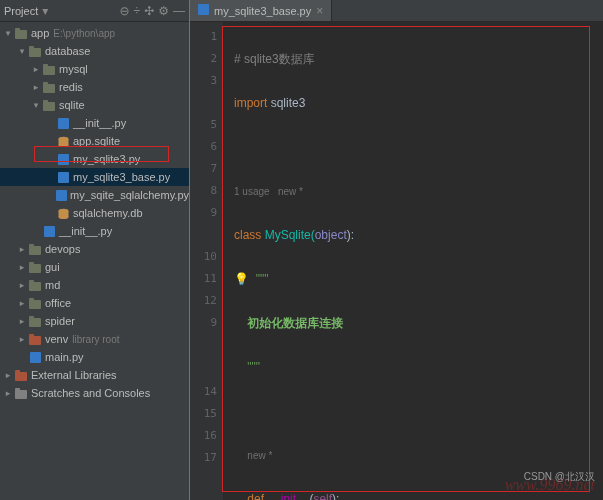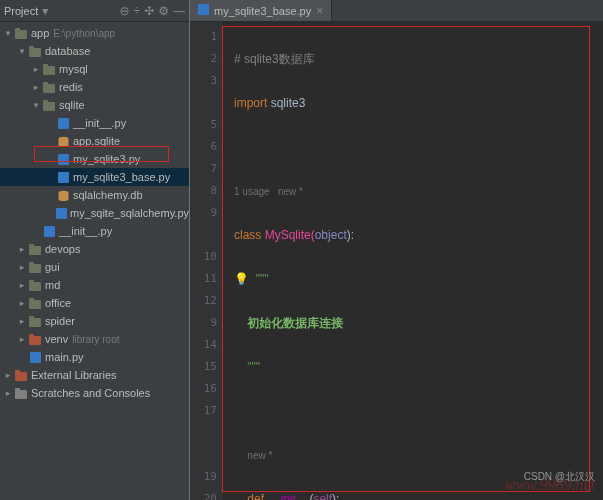--- a/index.html
+++ b/index.html
@@ -91,21 +91,21 @@
     font-size: 12px;
     line-height: 22px;
     white-space: pre;
     color: #a9b7c6;
     overflow: auto;
     position: relative;
   }
   .code .line { height: 22px; }
   .cm { color: #808080; }
   .kw { color: #cc7832; }
-  .cls { color: #ec4899; }
+  .cls { color: #14b8a6; }
   .bn { color: #8888c6; }
   .sf { color: #94558d; }
   .mag { color: #b200b2; }
   .doc { color: #629755; }
   .doc-b { color: #77b767; font-weight: bold; }
   .hint { color: #707070; font-size: 10px; margin-top: 48px; }
   .bulb { color: #f0a732; }
   
   .redbox-tree {
     position: absolute; left: 34px; top: 146px; width: 135px; height: 16px;
@@ -226,34 +226,34 @@
       <span class="ficon">
           <svg width="11" height="11">
             <rect class="svg-py" width="11" height="11" rx="1"></rect>
           </svg>
         </span>
       <span class="label">my_sqlite3_base.py</span>
     </div>
     <div class="tree-row" style="padding-left:56px">
       <span class="ficon">
           <svg width="11" height="11">
+            <rect class="svg-py" width="11" height="11" rx="1"></rect>
+          </svg>
+        </span>
+      <span class="label">my_sqite_sqlalchemy.py</span>
+    </div>
+    <div class="tree-row" style="padding-left:56px">
+      <span class="ficon">
+          <svg width="11" height="11">
             <ellipse class="svg-db" cx="5.5" cy="3" rx="5" ry="2.3"></ellipse>
             <rect class="svg-db" x="0.5" y="3" width="10" height="6"></rect>
             <ellipse class="svg-db" cx="5.5" cy="9" rx="5" ry="2"></ellipse>
           </svg>
         </span>
       <span class="label">sqlalchemy.db</span>
-    </div>
-    <div class="tree-row" style="padding-left:56px">
-      <span class="ficon">
-          <svg width="11" height="11">
-            <rect class="svg-py" width="11" height="11" rx="1"></rect>
-          </svg>
-        </span>
-      <span class="label">my_sqite_sqlalchemy.py</span>
     </div>
     <div class="tree-row" style="padding-left:42px">
       <span class="ficon">
           <svg width="11" height="11">
             <rect class="svg-py" width="11" height="11" rx="1"></rect>
           </svg>
         </span>
       <span class="label">__init__.py</span>
     </div>
     <div class="tree-row" style="padding-left:16px">
@@ -368,21 +368,21 @@
         <div style="height: 22px;">5</div>
         <div style="height: 22px;">6</div>
         <div style="height: 22px;">7</div>
         <div style="height: 22px;">8</div>
         <div style="height: 22px;">9</div>
         <div style="height: 22px;"></div>
         <div style="height: 22px;">10</div>
         <div style="height: 22px;">11</div>
         <div style="height: 22px;">12</div>
         <div style="height: 22px;">9</div>
-        <div style="height: 22px;">14</div>
+        <div style="height: 22px; margin-top: 47px;">14</div>
         <div style="height: 22px;">15</div>
         <div style="height: 22px;">16</div>
         <div style="height: 22px;">17</div>
         <div style="height: 22px;"></div>
         <div style="height: 22px;"></div>
         <div style="height: 22px;">19</div>
         <div style="height: 22px;">20</div>
       </div>
     <div class="code">
 <div class="line"><span class="cm"># sqlite3数据库</span></div>

